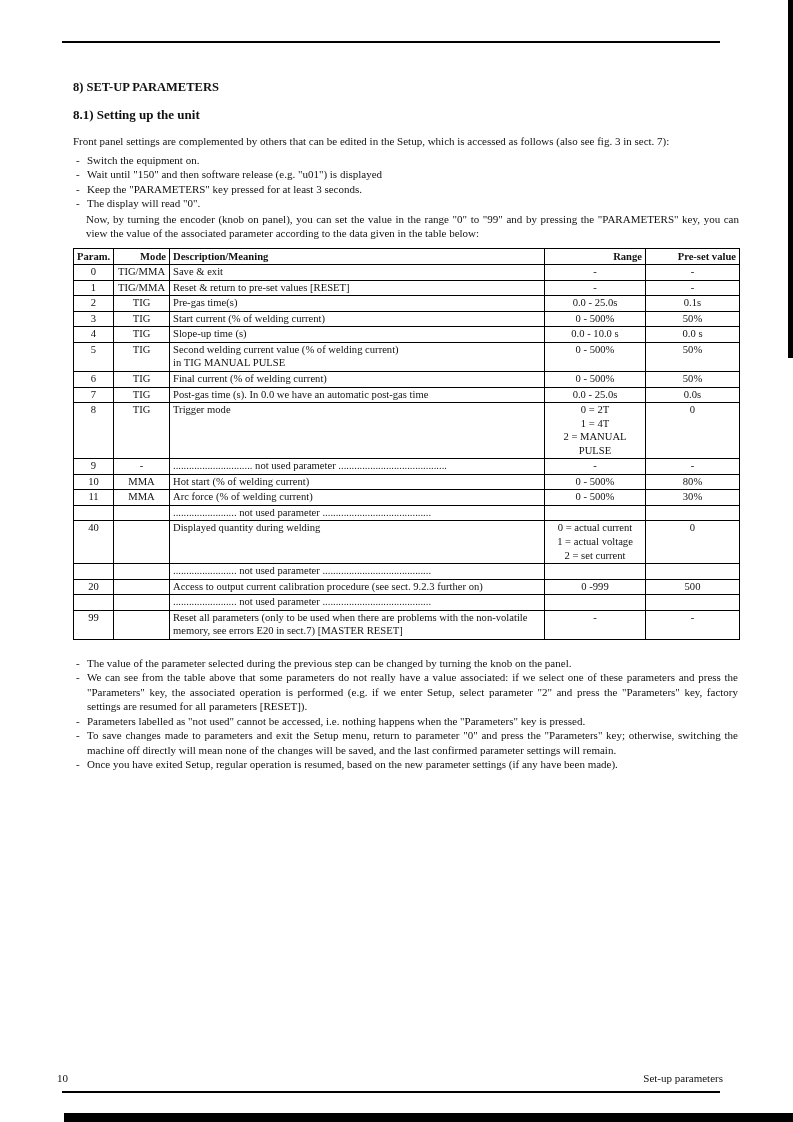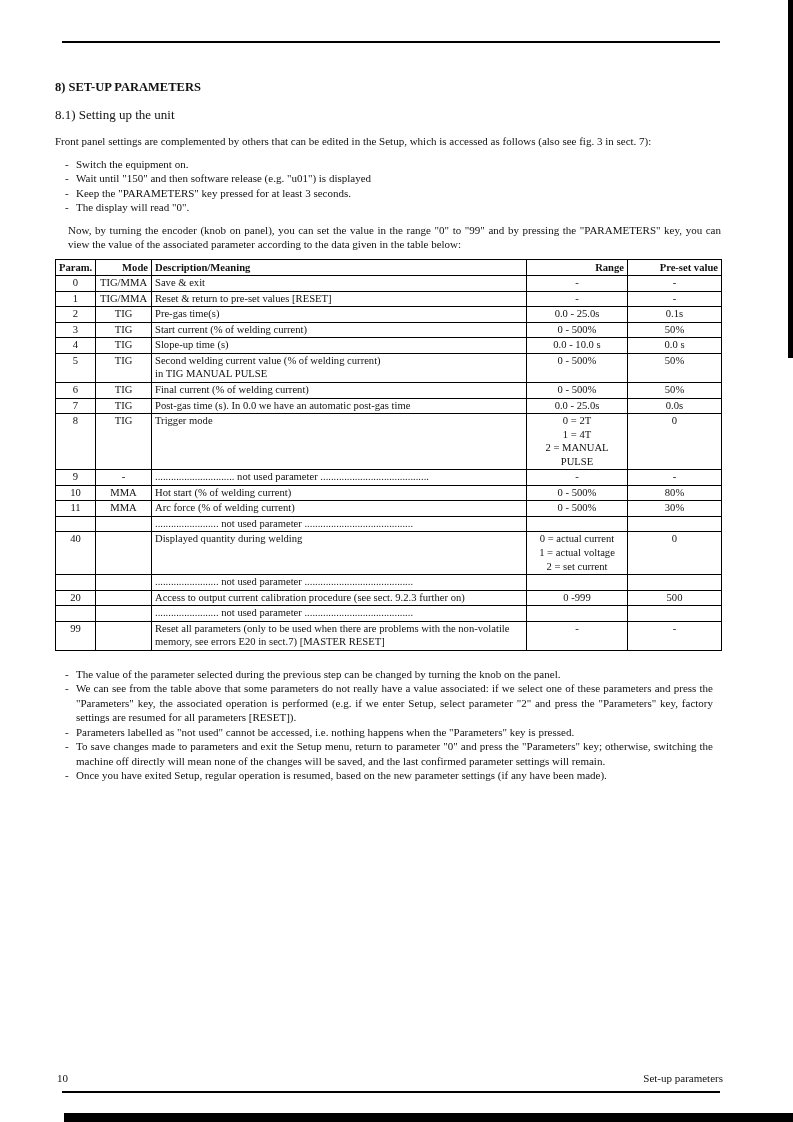--- a/index.html
+++ b/index.html
@@ -11,33 +11,33 @@
     color: #111;
     position: relative;
     overflow: hidden;
   }
   .page { position: absolute; inset: 0; }
   .top-rule {
     position: absolute; top: 41px; left: 62px; width: 658px; height: 2px;
     background: #000;
   }
   .content {
-    position: absolute; top: 80px; left: 55px; width: 666px;
+    position: absolute; top: 80px; left: 73px; width: 666px;
   }
   .section-heading {
     font-size: 12.5px; font-weight: bold; margin: 0 0 12px 0;
   }
   .subsection-heading {
-    font-size: 13px; font-weight: normal; margin: 0 0 11px 0;
+    font-size: 13px; font-weight: bold; margin: 0 0 11px 0;
   }
   .intro {
     font-size: 11px; line-height: 1.32; margin: 0 0 4px 0; text-align: justify;
   }
   .dash-list {
-    list-style: none; margin: 8px; padding: 0;
+    list-style: none; margin: 1px; padding: 0;
     font-size: 11px; line-height: 1.32;
   }
   .dash-list li {
     position: relative; padding-left: 13px; text-align: justify;
   }
   .dash-list li::before {
     content: "-"; position: absolute; left: 2px; top: 0;
   }
   .step-note {
     font-size: 11px; line-height: 1.32; margin: 0 0 7px 0;

